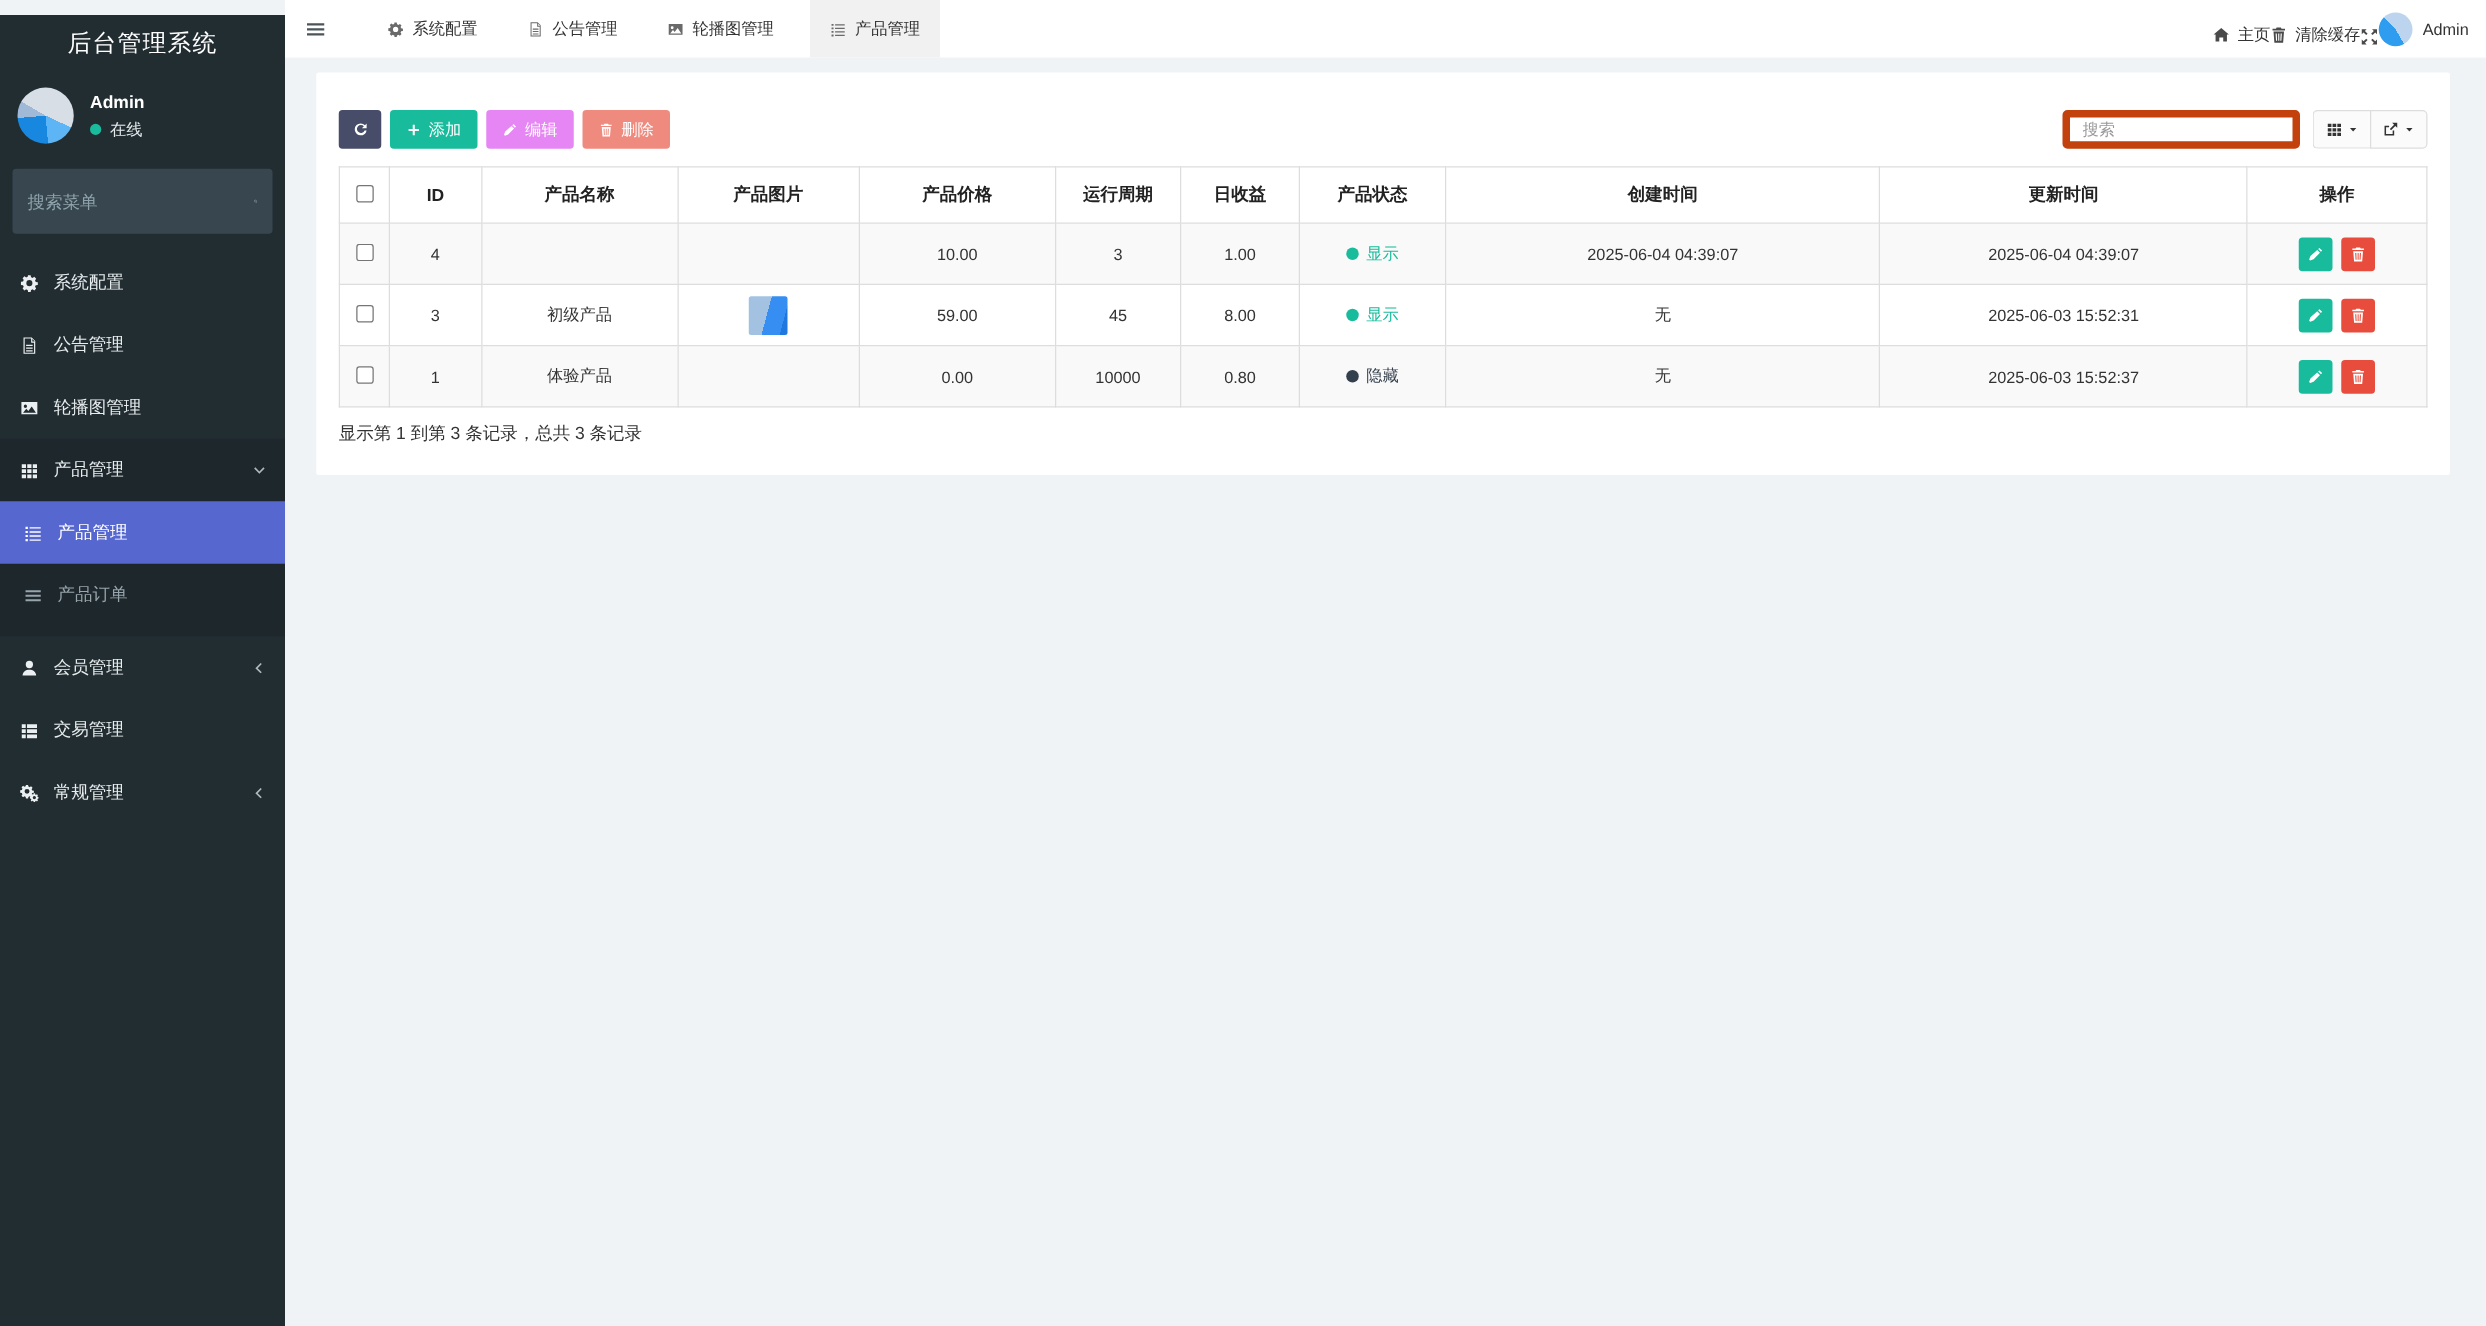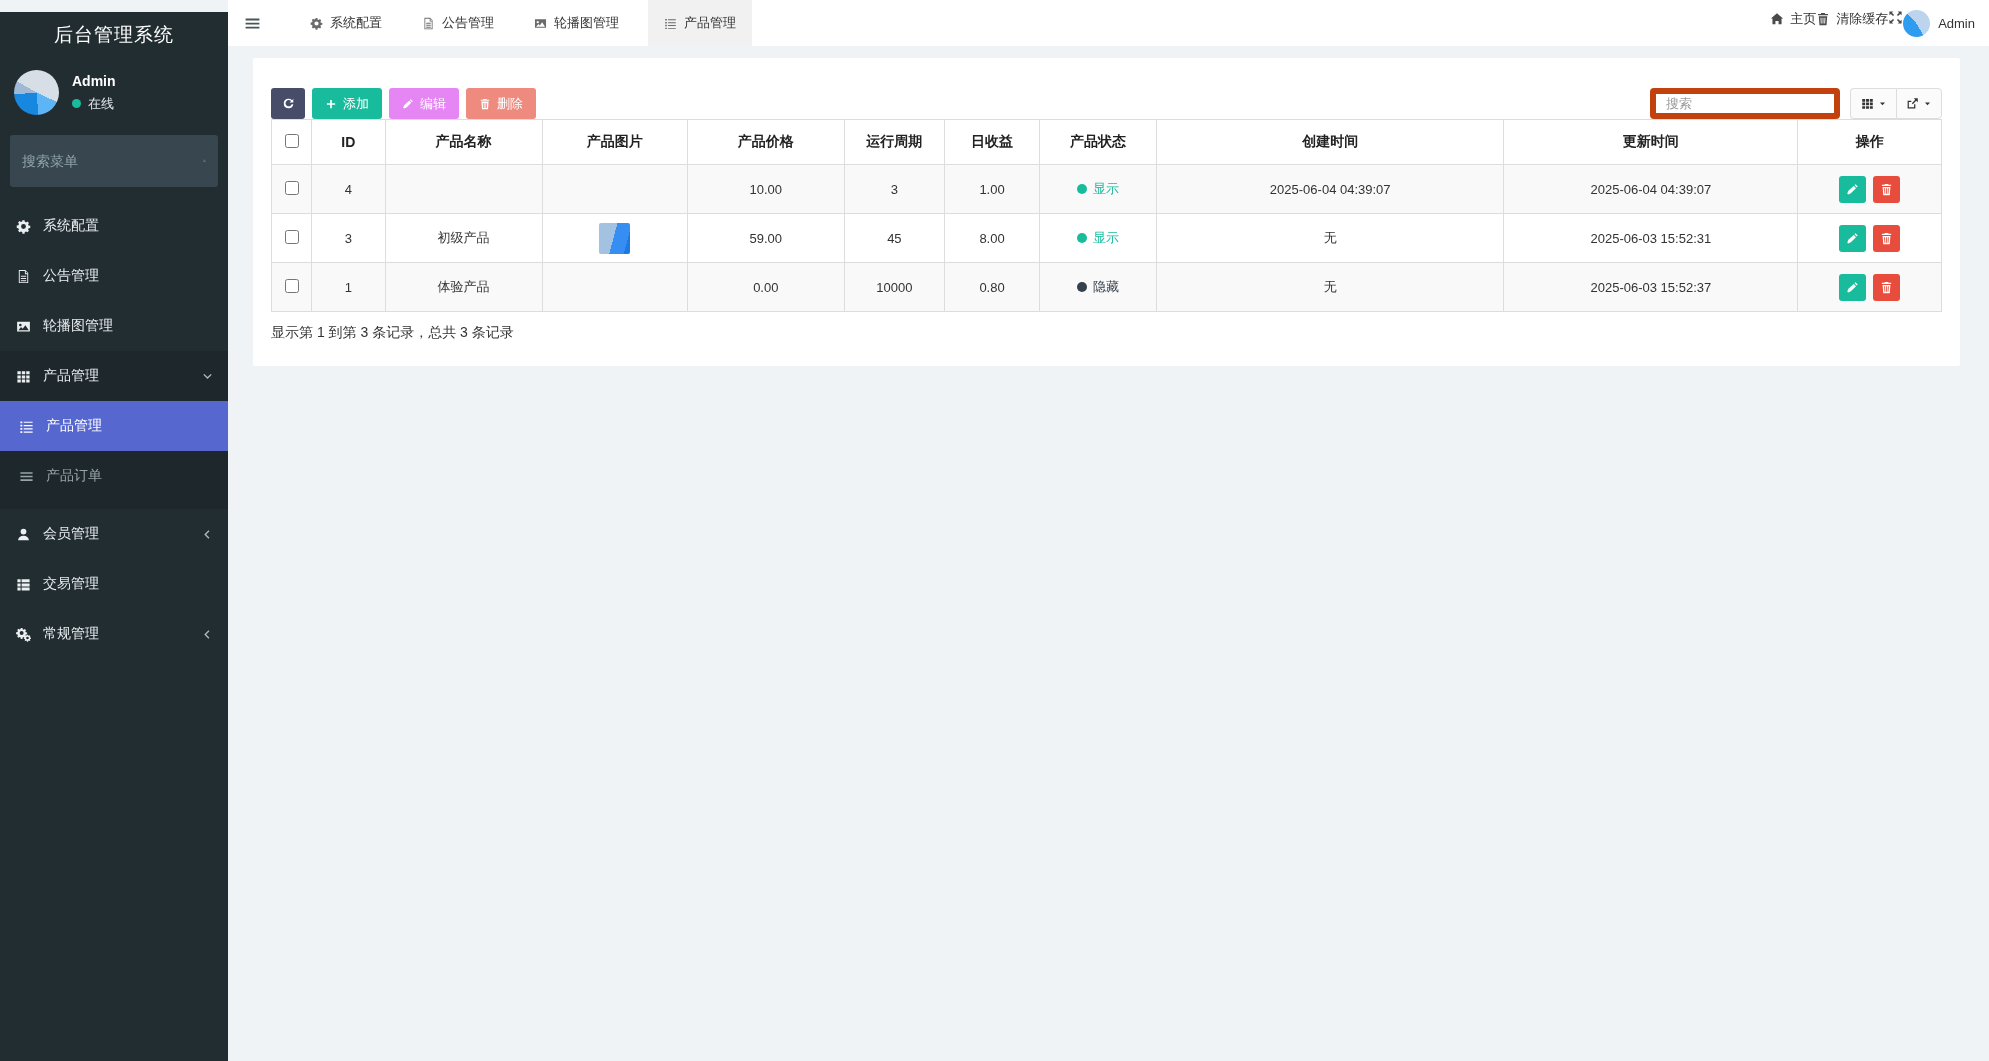--- a/index.html
+++ b/index.html
@@ -39,33 +39,33 @@
 
   
   .main { flex:1; display:flex; flex-direction:column; min-width:0; }
   .topbar { height:46px; background:#fff; display:flex; align-items:center; flex:none; }
   .hamburger { padding:0 15px 0 16px; color:#4a5459; cursor:pointer; }
   .hamburger .ic { width:17px; height:17px; }
   .tabs { display:flex; height:100%; margin-left:23px; }
   .tab { display:flex; align-items:center; gap:7px; padding:0 11px; margin-right:18px; font-size:13px; color:#333; cursor:pointer; }
   .tab .ic { width:13px; height:13px; color:#6a6a6a; }
   .tab.active { background:#f1f1f1; padding:0 16px; margin-right:0; }
-  .topbar-right { margin-left:auto; display:flex; align-items:flex-start; padding-right:14px; }
+  .topbar-right { margin-left:auto; display:flex; align-items:flex-end; padding-right:14px; }
   .tb-link { display:flex; align-items:center; gap:6px; font-size:13px; color:#333; cursor:pointer; }
   .tb-link .ic { width:14px; height:14px; color:#4a4a4a; }
   .tb-expand { color:#4a4a4a; cursor:pointer; }
   .tb-expand .ic { width:15px; height:15px; }
   .tb-user { display:flex; align-items:center; gap:8px; cursor:pointer; font-size:13px; color:#333; }
   .avatar-sm { width:27px; height:27px; border-radius:50%;
     background: conic-gradient(from 150deg, #2e9df0 0 165deg, #bcd4ee 165deg 360deg); }
 
   .content { flex:1; padding:12px 29px 0 25px; min-width:0; }
   .card { background:#fff; border-radius:2px; padding:30px 18px 24px; }
 
-  .toolbar { display:flex; align-items:center; }
+  .toolbar { display:flex; align-items:center; margin-bottom:14px; }
   .btn { height:31px; border:none; border-radius:3px; color:#fff; font-size:13px; font-family:inherit;
     padding:0 13px; display:inline-flex; align-items:center; gap:6px; cursor:pointer; margin-right:7px; }
   .btn .ic { width:12px; height:12px; }
   .btn-refresh { background:#474d69; width:34px; padding:0; justify-content:center; }
   .btn-refresh .ic { width:13px; height:13px; }
   .btn-add { background:#18bc9c; }
   .btn-edit { background:#d946ef; opacity:.65; cursor:default; }
   .btn-del { background:#e74c3c; opacity:.65; cursor:default; }
   .toolbar-right { margin-left:auto; display:flex; align-items:center; }
   .search-box { width:190px; height:31px; border:6px solid #c2410c; border-radius:4px; padding:0 10px;

